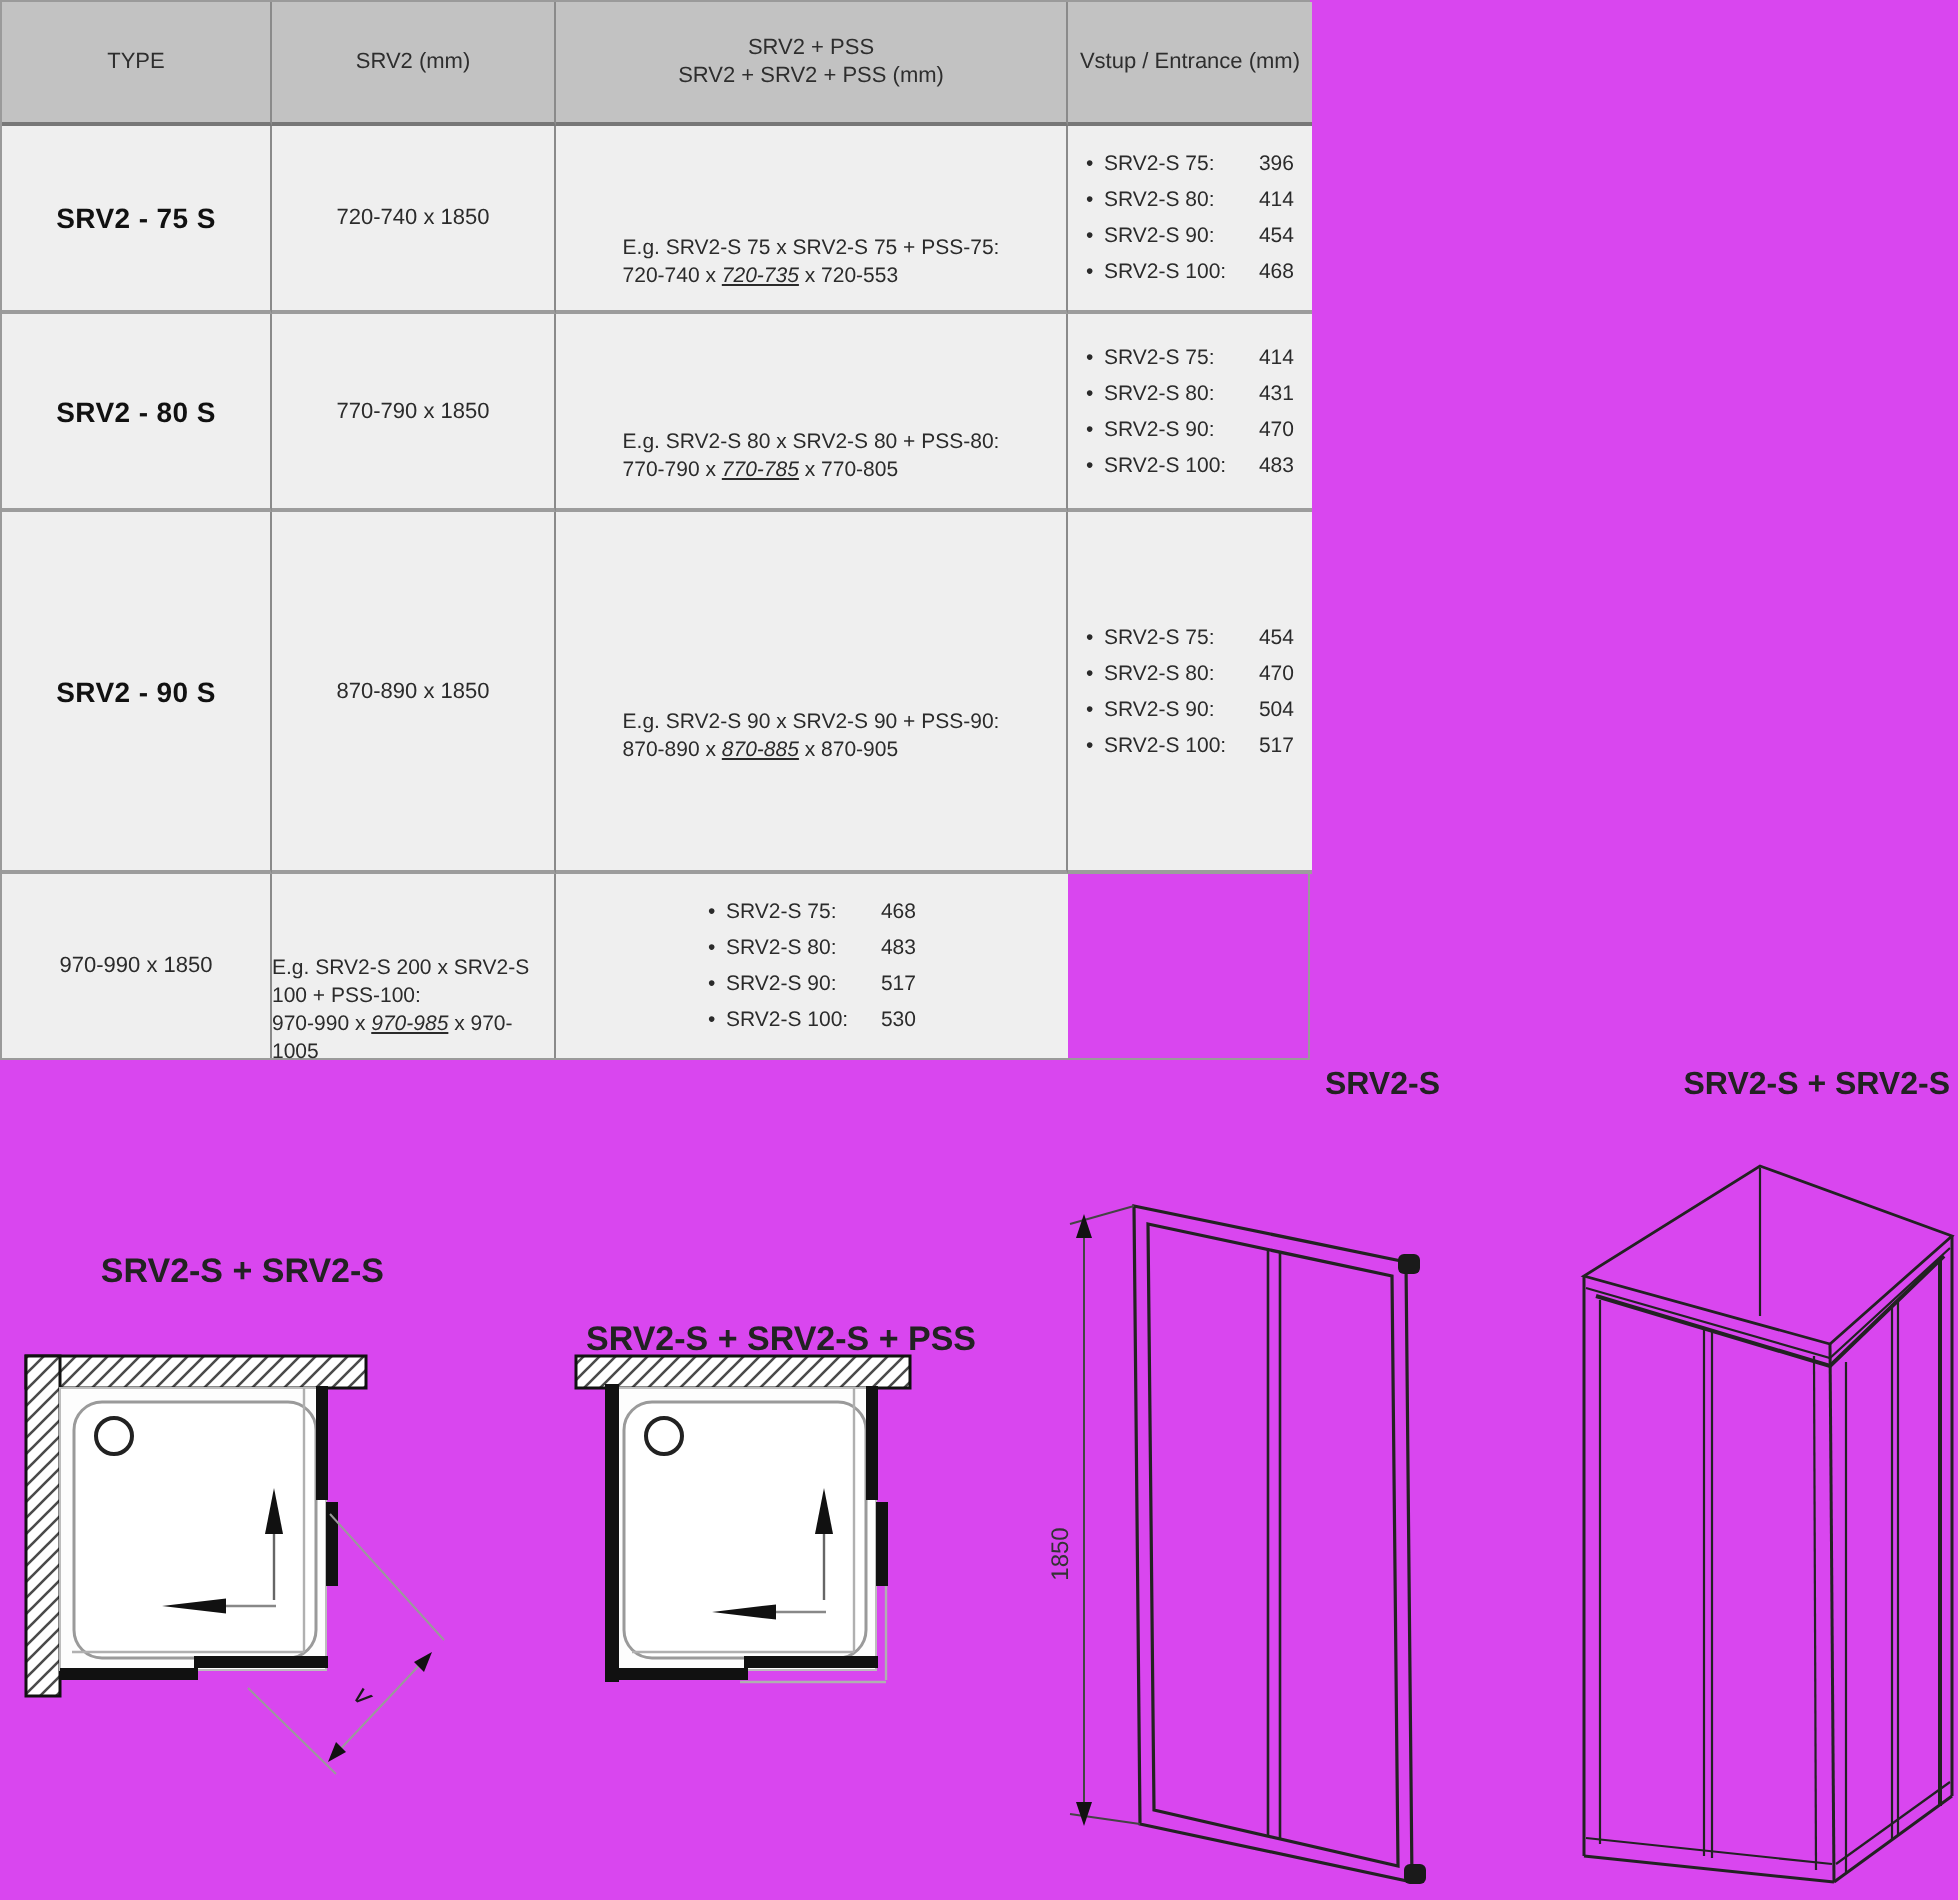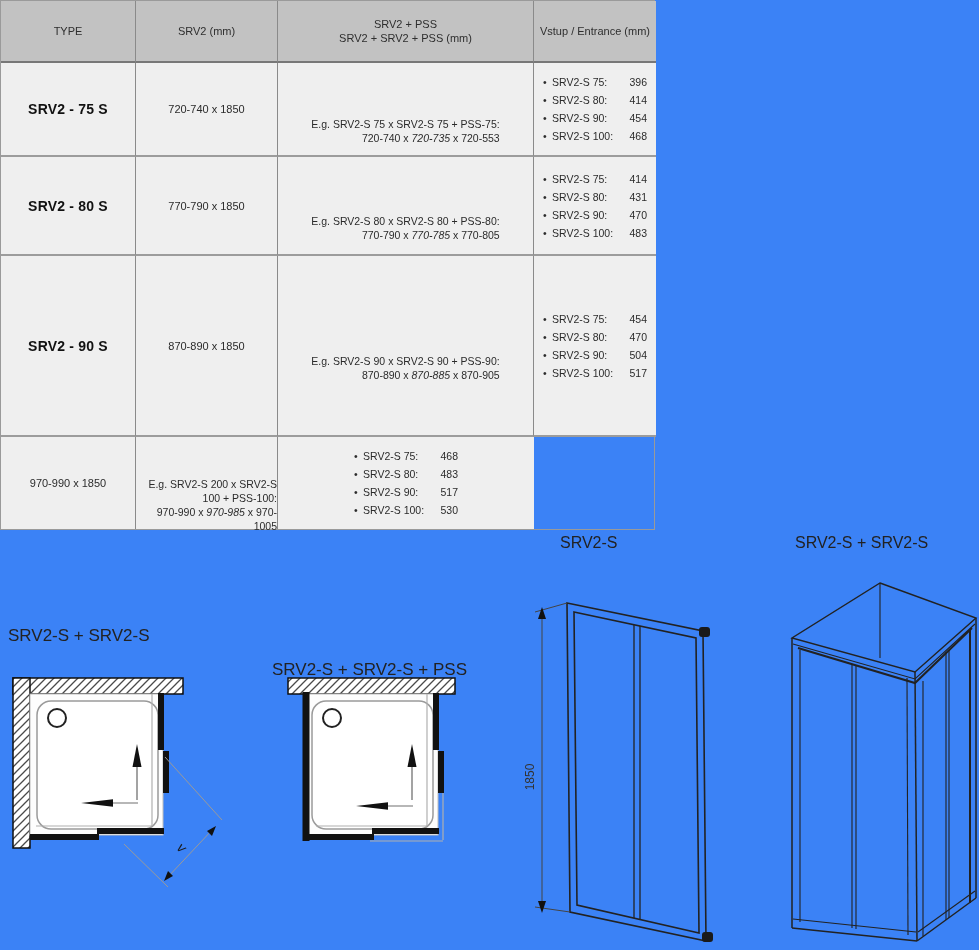--- a/index.html
+++ b/index.html
@@ -1,44 +1,44 @@
 <!DOCTYPE html>
 <html><head>
 <meta charset="utf-8">
 <style>
   html,body{margin:0;padding:0;background:#fff;}
-  #page{position:relative;width:979px;height:950px;background:#3b82f6;
+  #page{position:relative;width:979px;height:950px;background:#d946ef;
         font-family:"Liberation Sans", sans-serif;color:#2b2b2b;overflow:hidden;}
 
   
   .spec-table{position:absolute;left:0;top:0;width:655px;
               display:grid;grid-template-columns:135px 142px 256px 122px;
               grid-template-rows:62px 94px 99px 181px 92px;
               border:1px solid #9a9a9a;box-sizing:border-box;}
   .cell{border-right:1px solid #8a8a8a;border-bottom:2px solid #9c9c9c;
         display:flex;align-items:center;justify-content:center;
         box-sizing:border-box;background:#efefef;}
   .cell.last-col{border-right:none;}
   .cell.last-row{border-bottom:none;}
   .hdr{background:#c2c2c2;border-bottom:2px solid #777;
        font-size:11px;color:#2e2e2e;text-align:center;line-height:14px;}
   .type-cell{font-weight:bold;font-size:14px;color:#111;letter-spacing:.2px;text-align:center;}
   .size-cell{font-size:11px;}
   .ex-cell{font-size:10.5px;line-height:14px;}
-  .ex-inner{text-align:right;max-width:235px;margin-top:44px;}
+  .ex-inner{text-align:left;max-width:235px;margin-top:44px;}
   .ent-cell{font-size:10.5px;}
   .ent-inner{width:104px;}
   .ent-line{display:flex;align-items:baseline;line-height:18px;white-space:nowrap;}
   .ent-bullet{width:9px;flex:none;}
   .ent-label{flex:none;}
   .ent-value{margin-left:auto;text-align:center;}
-  .ital{font-style:italic;}
+  .ital{font-style:italic;text-decoration:underline;}
 
   
-  .diag-title{position:absolute;font-weight:normal;color:#222;text-align:left;}
+  .diag-title{position:absolute;font-weight:bold;color:#222;text-align:right;}
   .t-small{font-size:16px;}
   .t-big{font-size:17px;}
 
   .diag{position:absolute;}
   svg{display:block;}
 </style>
 </head>
 <body>
 
 <div id="page">

